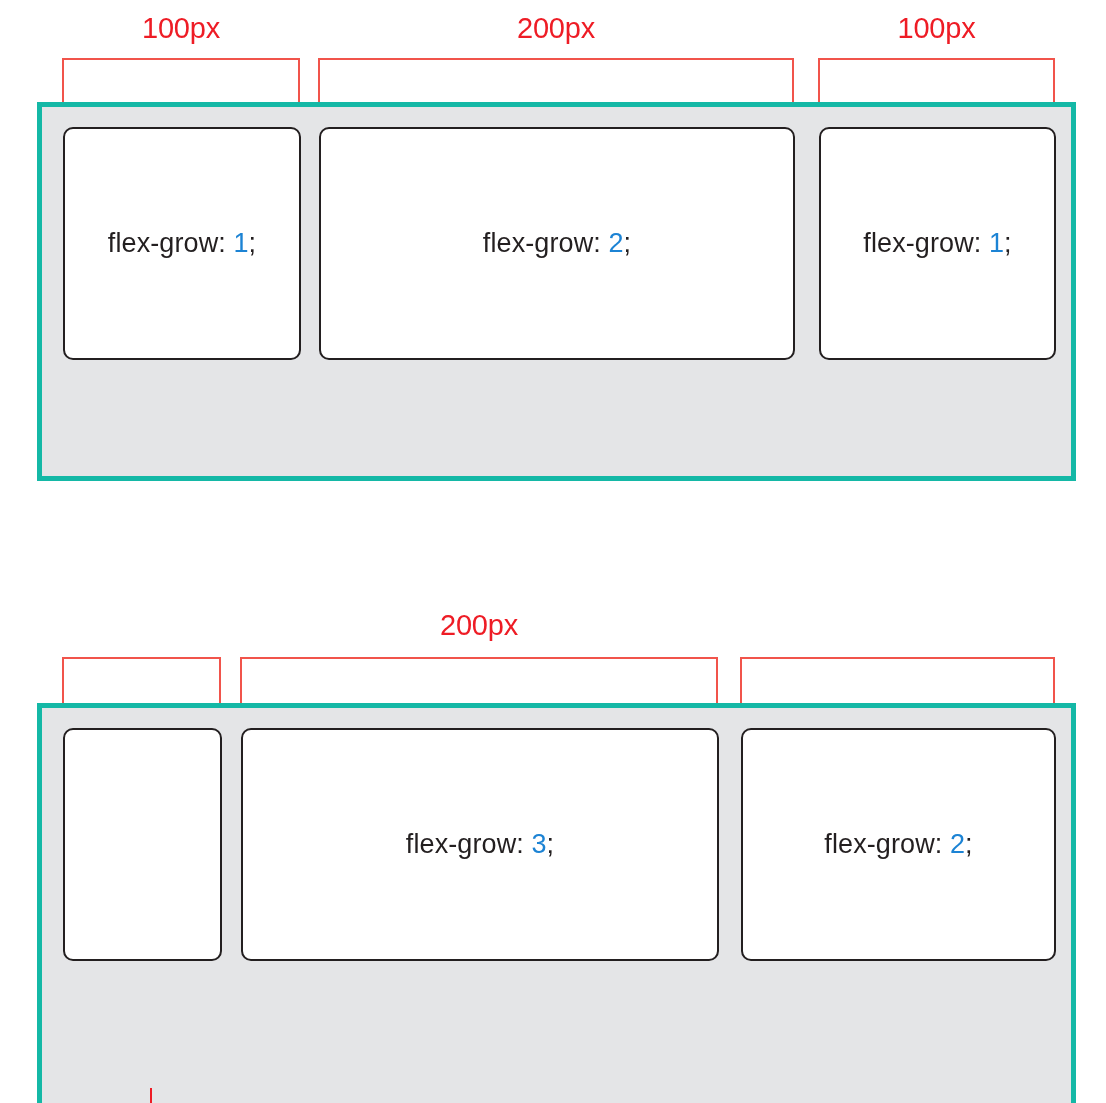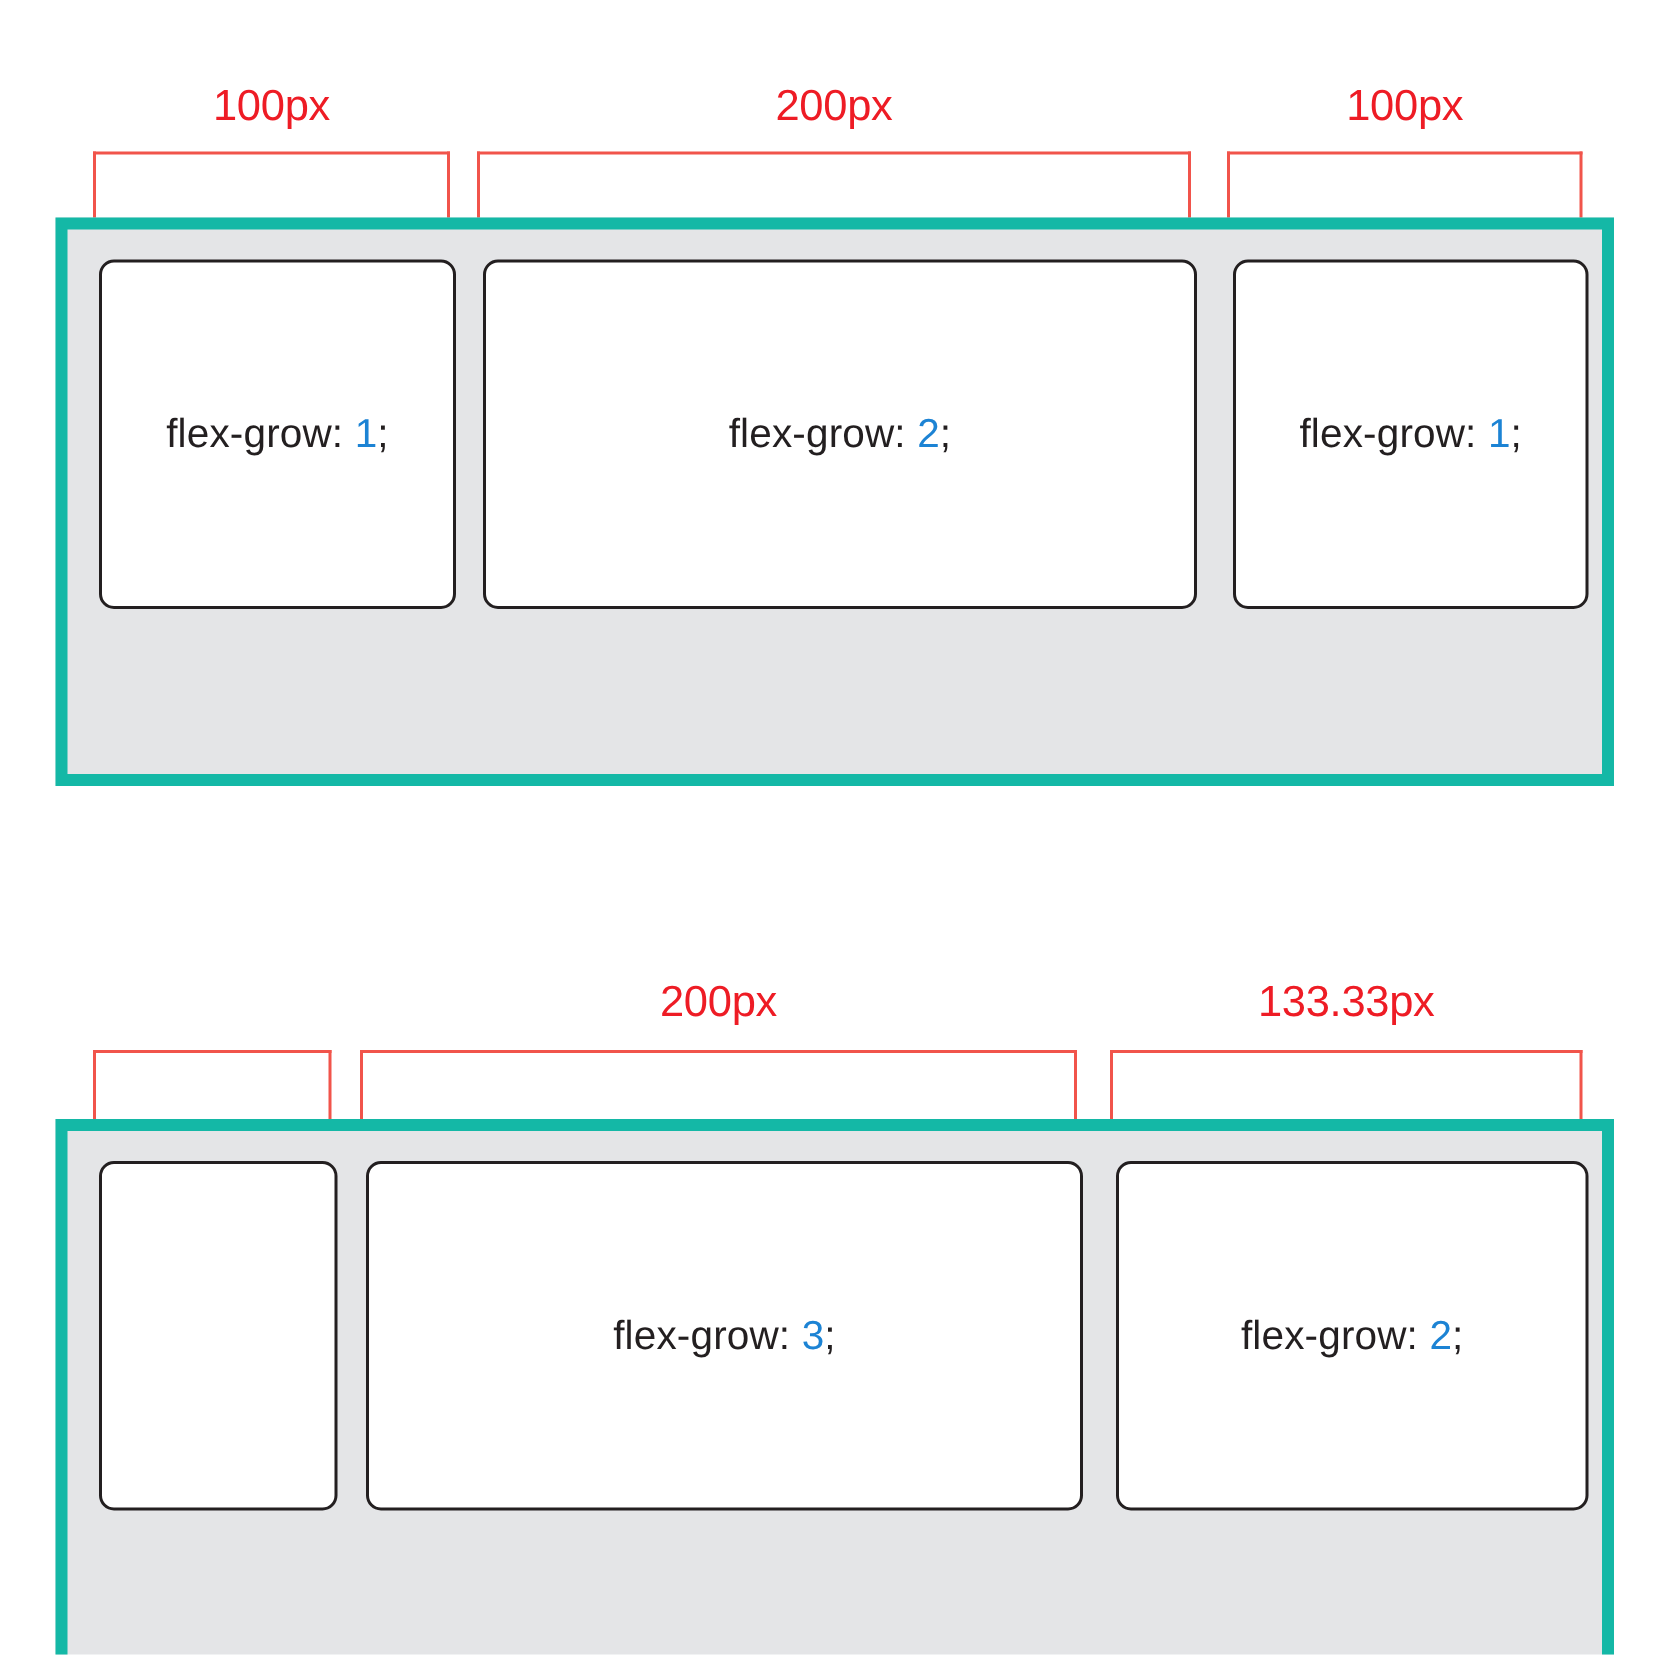--- a/index.html
+++ b/index.html
@@ -23,31 +23,30 @@
     top: 0;
     width: 1106px;
     height: 1103px;
   }
 
   
   .figure {
     position: absolute;
     left: 0;
     width: 1106px;
-    margin-top: 43px;
   }
   .figure.row1 { top: 0; height: 520px; }
   .figure.row2 { top: 580px; height: 523px; }
 
   
   .flex-container {
     position: absolute;
     box-sizing: border-box;
     background: #e4e5e7;
-    border: 8px solid #14b8a6;
+    border: 5px solid #14b8a6;
   }
   .figure.row1 .flex-container {
     left: 37px;
     top: 102px;
     width: 1039px;
     height: 379px;
   }
   .figure.row2 .flex-container {
     left: 37px;
     top: 123px;
@@ -167,21 +166,20 @@
       <div class="flex-item r1-i3">
         <span class="item-label"><span>flex-grow:</span><span>&nbsp;</span><span class="num">1</span><span>;</span></span>
       </div>
 
     </div>
   </div>
 
   <div class="figure row2">
 
     <div class="bracket-label l2">200px</div>
-    <div class="bracket-label l3">133.33px</div>
 
     <div class="bracket b1"></div>
     <div class="bracket b2"></div>
     <div class="bracket b3"></div>
 
     <div class="flex-container">
 
       <div class="flex-item r2-i1"></div>
 
       <div class="flex-item r2-i2">

